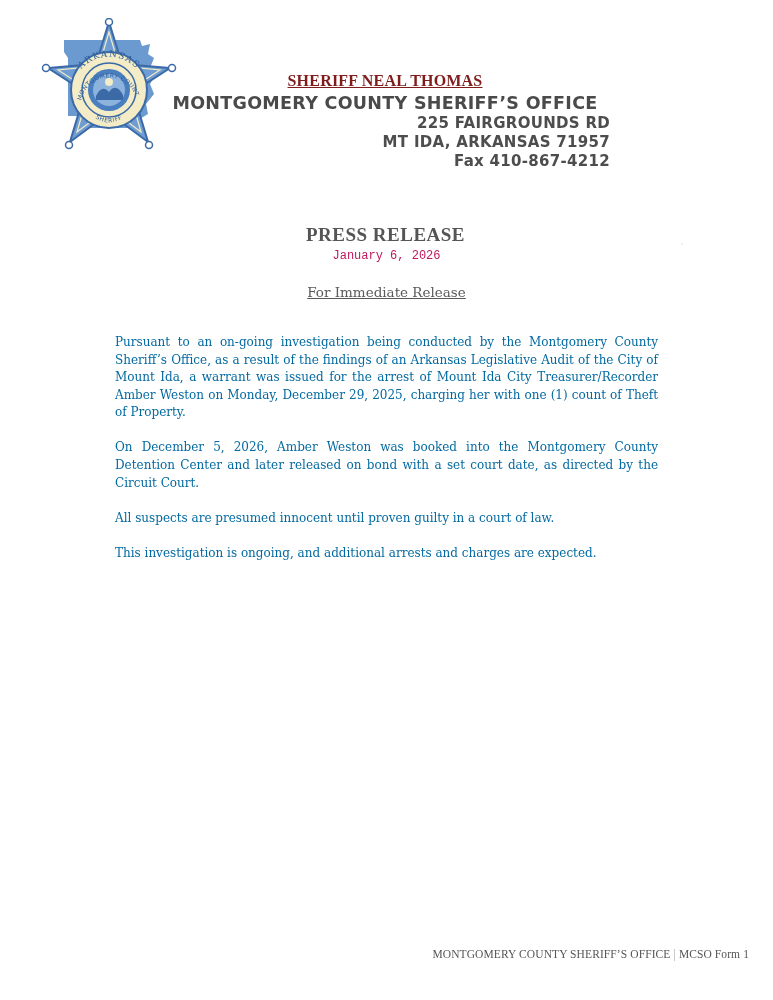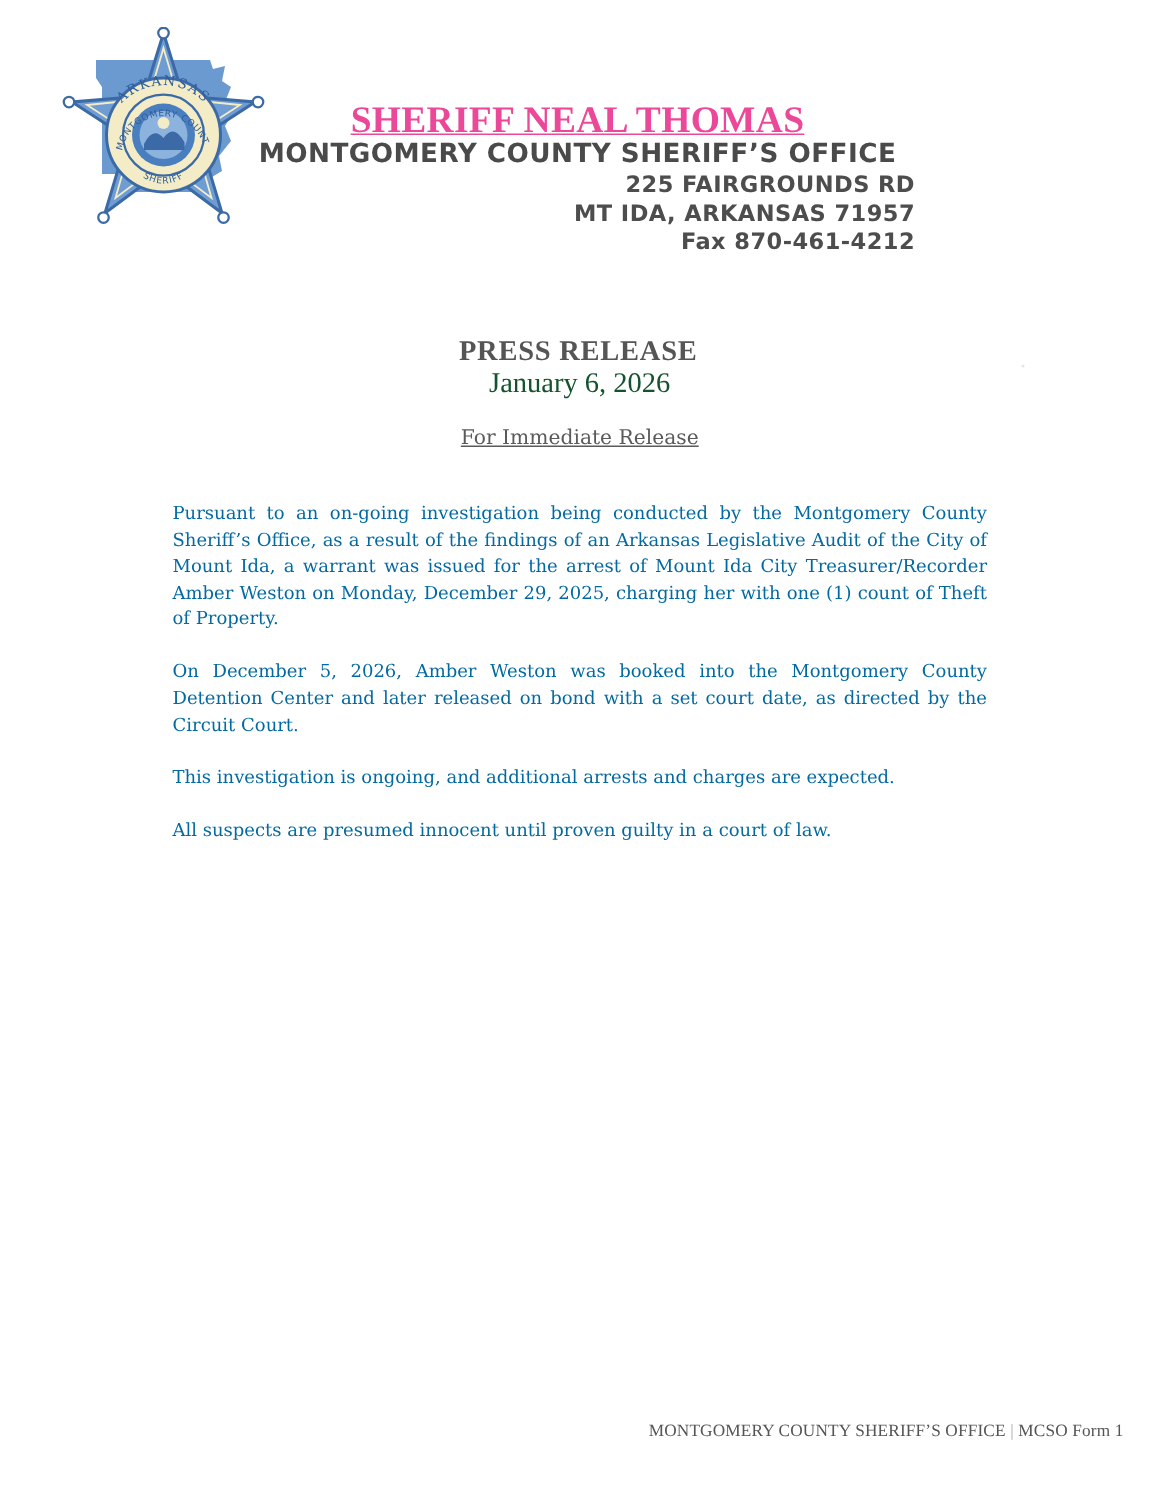--- a/index.html
+++ b/index.html
@@ -24,22 +24,22 @@
     .letterhead {
       position: absolute;
       left: 160px;
       top: 70px;
       width: 450px;
       text-align: center;
     }
     .sheriff-name {
       font-family: "Liberation Serif", serif;
       font-weight: bold;
-      font-size: 25px;
-      color: #ec4899;
+      font-size: 16px;
+      color: #7f1d1d;
       text-decoration: underline;
       text-decoration-thickness: 1px;
       line-height: 22px;
       letter-spacing: 0.2px;
     }
     .office-name {
       font-family: "DejaVu Sans", sans-serif;
       font-weight: bold;
       font-size: 17.5px;
       color: #4a4a4a;
@@ -68,23 +68,23 @@
     .release-title {
       font-family: "Liberation Serif", serif;
       font-weight: bold;
       font-size: 19px;
       color: #555555;
       letter-spacing: 0.5px;
       line-height: 22px;
       margin-left: -2px;
     }
     .release-date {
-      font-family: Liberation Serif, serif;
-      font-size: 19px;
-      color: #14532d;
+      font-family: Liberation Mono, monospace;
+      font-size: 12px;
+      color: #be185d;
       line-height: 20px;
     }
     .release-immediate {
       font-family: "DejaVu Serif", serif;
       font-size: 13.5px;
       color: #5a5a5a;
       text-decoration: underline;
       margin-top: 16px;
       line-height: 20px;
     }
@@ -168,31 +168,31 @@
       <textPath href="#arcBottom" startOffset="50%" text-anchor="middle">SHERIFF</textPath>
     </text>
   </svg>
 </div>
 
 <div class="letterhead">
   <div class="sheriff-name">SHERIFF NEAL THOMAS</div>
   <div class="office-name">MONTGOMERY COUNTY SHERIFF’S OFFICE</div>
   <div class="addr-line">225 FAIRGROUNDS RD</div>
   <div class="addr-line">MT IDA, ARKANSAS 71957</div>
-  <div class="addr-line">Fax 870-461-4212</div>
+  <div class="addr-line">Fax 410-867-4212</div>
 </div>
 
 <div class="release-block">
   <div class="release-title">PRESS RELEASE</div>
   <div class="release-date">January 6, 2026</div>
   <div class="release-immediate">For Immediate Release</div>
 </div>
 
 <div class="body-text">
   <p>Pursuant to an on-going investigation being conducted by the Montgomery County Sheriff’s Office, as a result of the findings of an Arkansas Legislative Audit of the City of Mount Ida, a warrant was issued for the arrest of Mount Ida City Treasurer/Recorder Amber Weston on Monday, December 29, 2025, charging her with one (1) count of Theft of Property.</p>
   <p>On December 5, 2026, Amber Weston was booked into the Montgomery County Detention Center and later released on bond with a set court date, as directed by the Circuit Court.</p>
+  <p>All suspects are presumed innocent until proven guilty in a court of law.</p>
   <p>This investigation is ongoing, and additional arrests and charges are expected.</p>
-  <p>All suspects are presumed innocent until proven guilty in a court of law.</p>
 </div>
 
 <div class="footer">
   <span>MONTGOMERY COUNTY SHERIFF’S OFFICE</span><span class="sep">|</span><span>MCSO Form 1</span>
 </div>
 
 </body></html>

